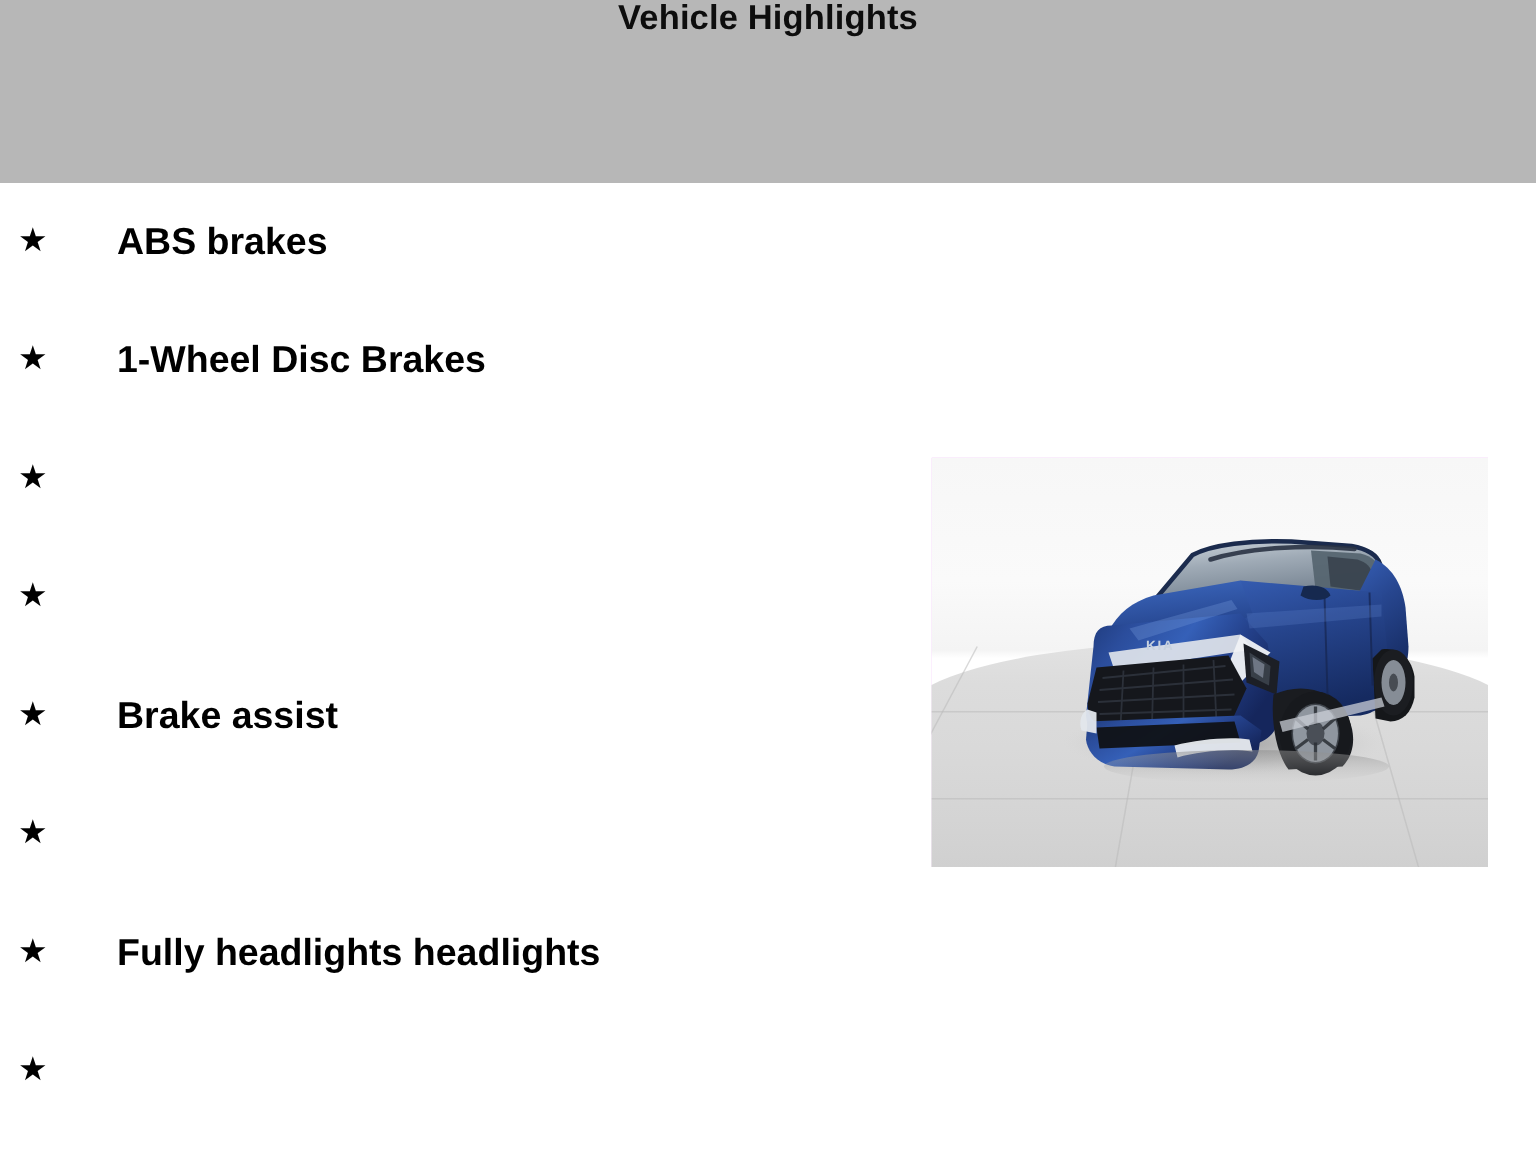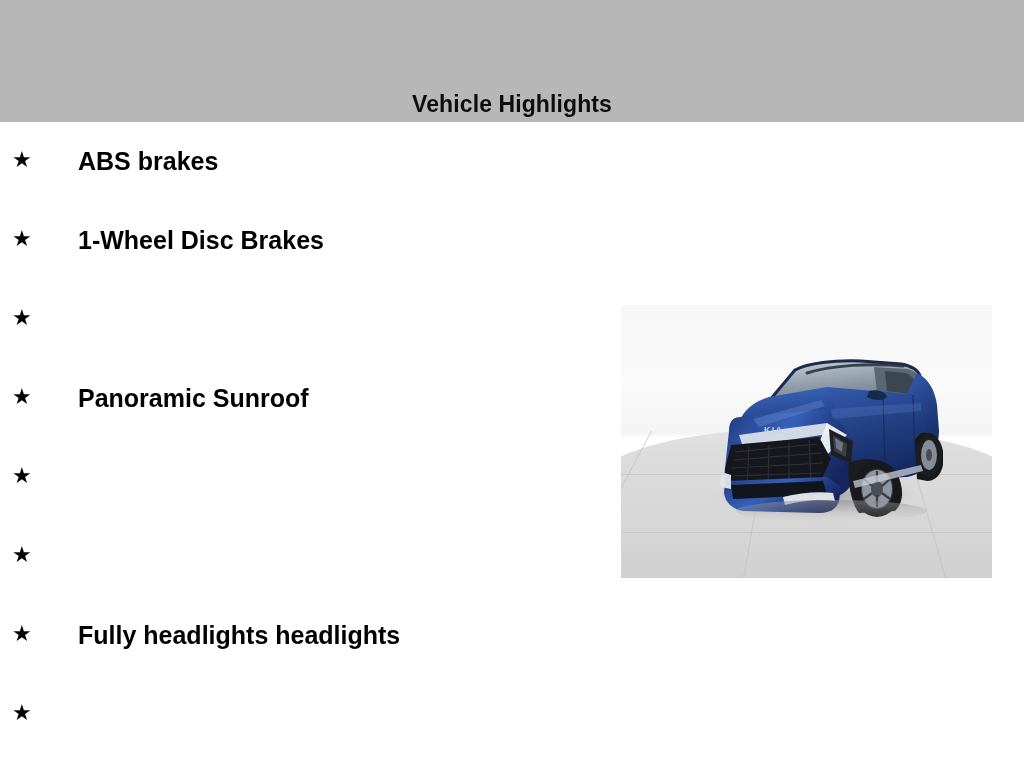--- a/index.html
+++ b/index.html
@@ -19,21 +19,21 @@
 
   
   .header-band {
     position: absolute;
     left: 0;
     top: 0;
     width: 1024px;
     height: 122px;
     background: #b7b7b7;
     display: flex;
-    align-items: flex-end;
+    align-items: flex-start;
     justify-content: center;
     box-sizing: border-box;
   }
   .header-title {
     font-size: 23px;
     font-weight: bold;
     color: #0d0d0d;
     letter-spacing: 0.1px;
     line-height: 1;
     text-align: center;
@@ -173,25 +173,25 @@
       <span class="bullet-star">★</span>
       <span class="highlight-label">1-Wheel Disc Brakes</span>
     </li>
 
     <li class="highlight-item">
       <span class="bullet-star">★</span>
     </li>
 
     <li class="highlight-item">
       <span class="bullet-star">★</span>
-      <span class="highlight-label">Panoramic Sunroof</span>
-    </li>
-
-    <li class="highlight-item">
-      <span class="bullet-star">★</span>
+    </li>
+
+    <li class="highlight-item">
+      <span class="bullet-star">★</span>
+      <span class="highlight-label">Brake assist</span>
     </li>
 
     <li class="highlight-item">
       <span class="bullet-star">★</span>
     </li>
 
     <li class="highlight-item">
       <span class="bullet-star">★</span>
       <span class="highlight-label">Fully headlights headlights</span>
     </li>

